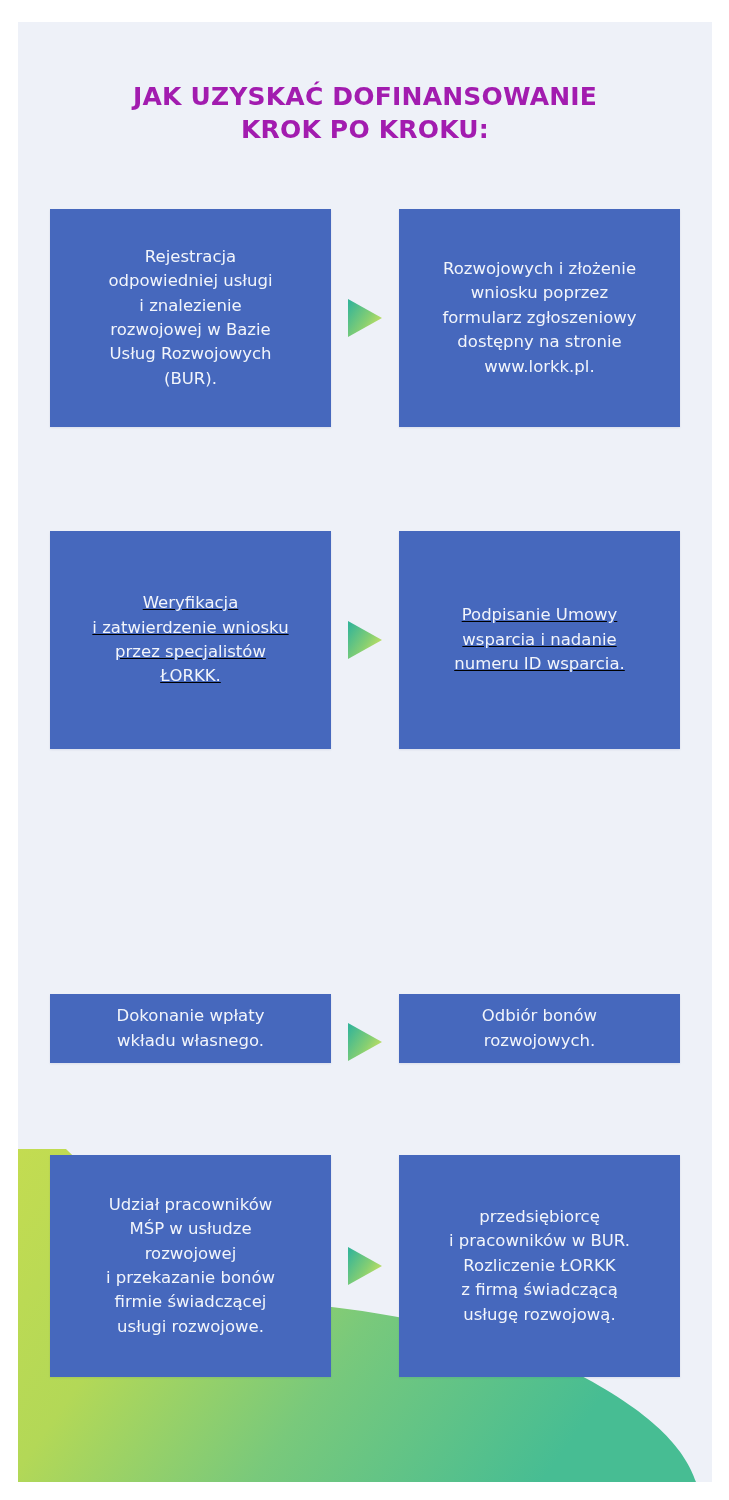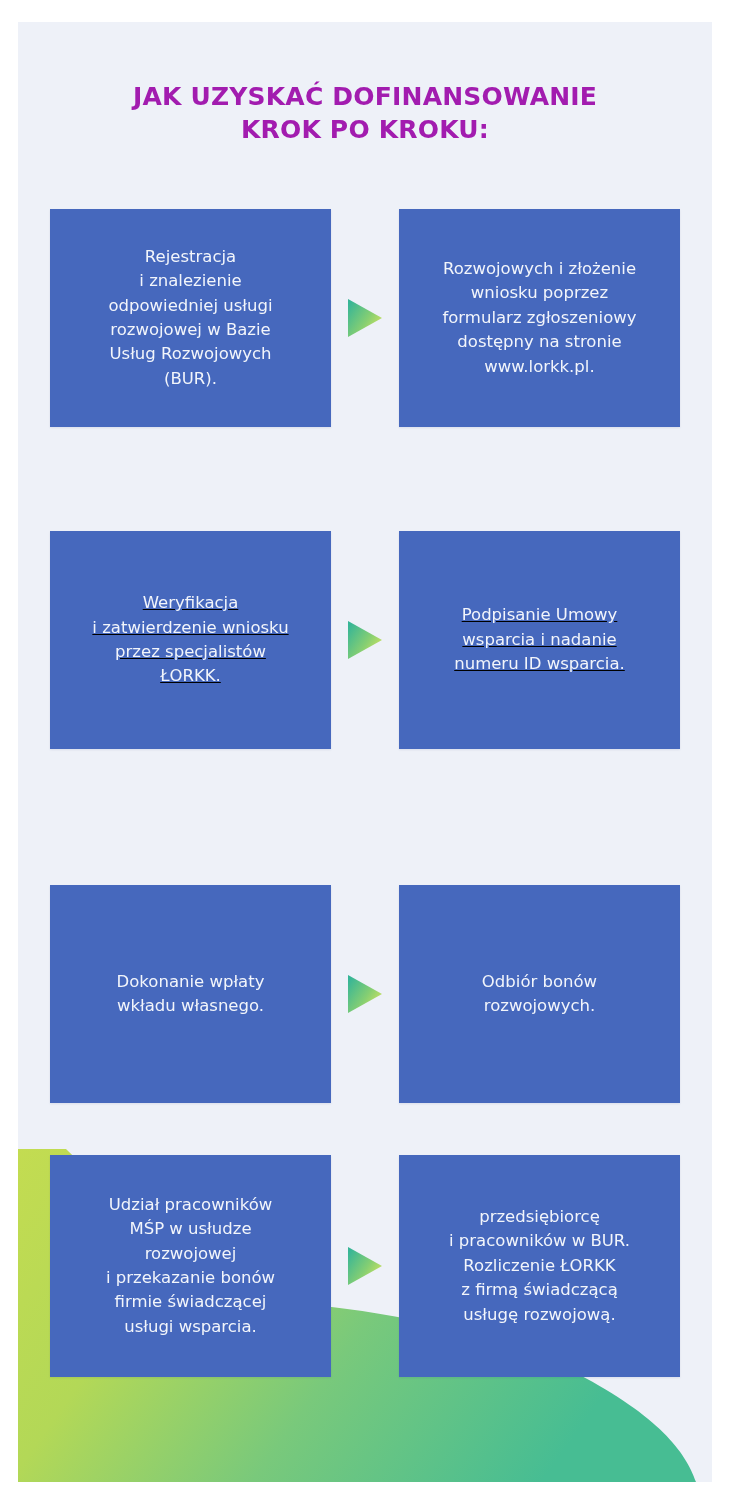--- a/index.html
+++ b/index.html
@@ -67,21 +67,21 @@
   .row {
     position: absolute;
     left: 32px;
     width: 630px;
     display: flex;
     align-items: stretch;
     justify-content: space-between;
   }
   .row-1 { top: 187px; height: 218px; }
   .row-2 { top: 509px; height: 218px; text-decoration: underline; }
-  .row-3 { top: 863px; height: 218px; }
+  .row-3 { top: 823px; height: 218px; align-items: flex-end; }
   .row-4 { top: 1133px; height: 222px; }
 
   .box {
     position: relative;
     width: 281px;
     background: #4668bd;
     color: #f2f5fb;
     display: flex;
     align-items: center;
     justify-content: center;
@@ -135,22 +135,22 @@
       <span class="line">JAK UZYSKAĆ DOFINANSOWANIE</span>
       <span class="line">KROK PO KROKU:</span>
     </div>
 
     <div class="rows">
 
       <div class="row row-1">
         <div class="box">
           <span class="txt">
             <span class="l">Rejestracja</span>
+            <span class="l">odpowiedniej usługi</span>
             <span class="l">i znalezienie</span>
-            <span class="l">odpowiedniej usługi</span>
             <span class="l">rozwojowej w Bazie</span>
             <span class="l">Usług Rozwojowych</span>
             <span class="l">(BUR).</span>
           </span>
         </div>
         <div class="arrow">
           <svg width="38" height="42" viewBox="0 0 38 42">
             <polygon points="2,2 36,21 2,40" fill="url(#arrowGrad)"></polygon>
           </svg>
         </div>
@@ -209,21 +209,21 @@
       </div>
 
       <div class="row row-4">
         <div class="box">
           <span class="txt">
             <span class="l">Udział pracowników</span>
             <span class="l">MŚP w usłudze</span>
             <span class="l">rozwojowej</span>
             <span class="l">i przekazanie bonów</span>
             <span class="l">firmie świadczącej</span>
-            <span class="l">usługi wsparcia.</span>
+            <span class="l">usługi rozwojowe.</span>
           </span>
         </div>
         <div class="arrow">
           <svg width="38" height="42" viewBox="0 0 38 42">
             <polygon points="2,2 36,21 2,40" fill="url(#arrowGrad)"></polygon>
           </svg>
         </div>
         <div class="box">
           <span class="txt">
             <span class="l">przedsiębiorcę</span>

